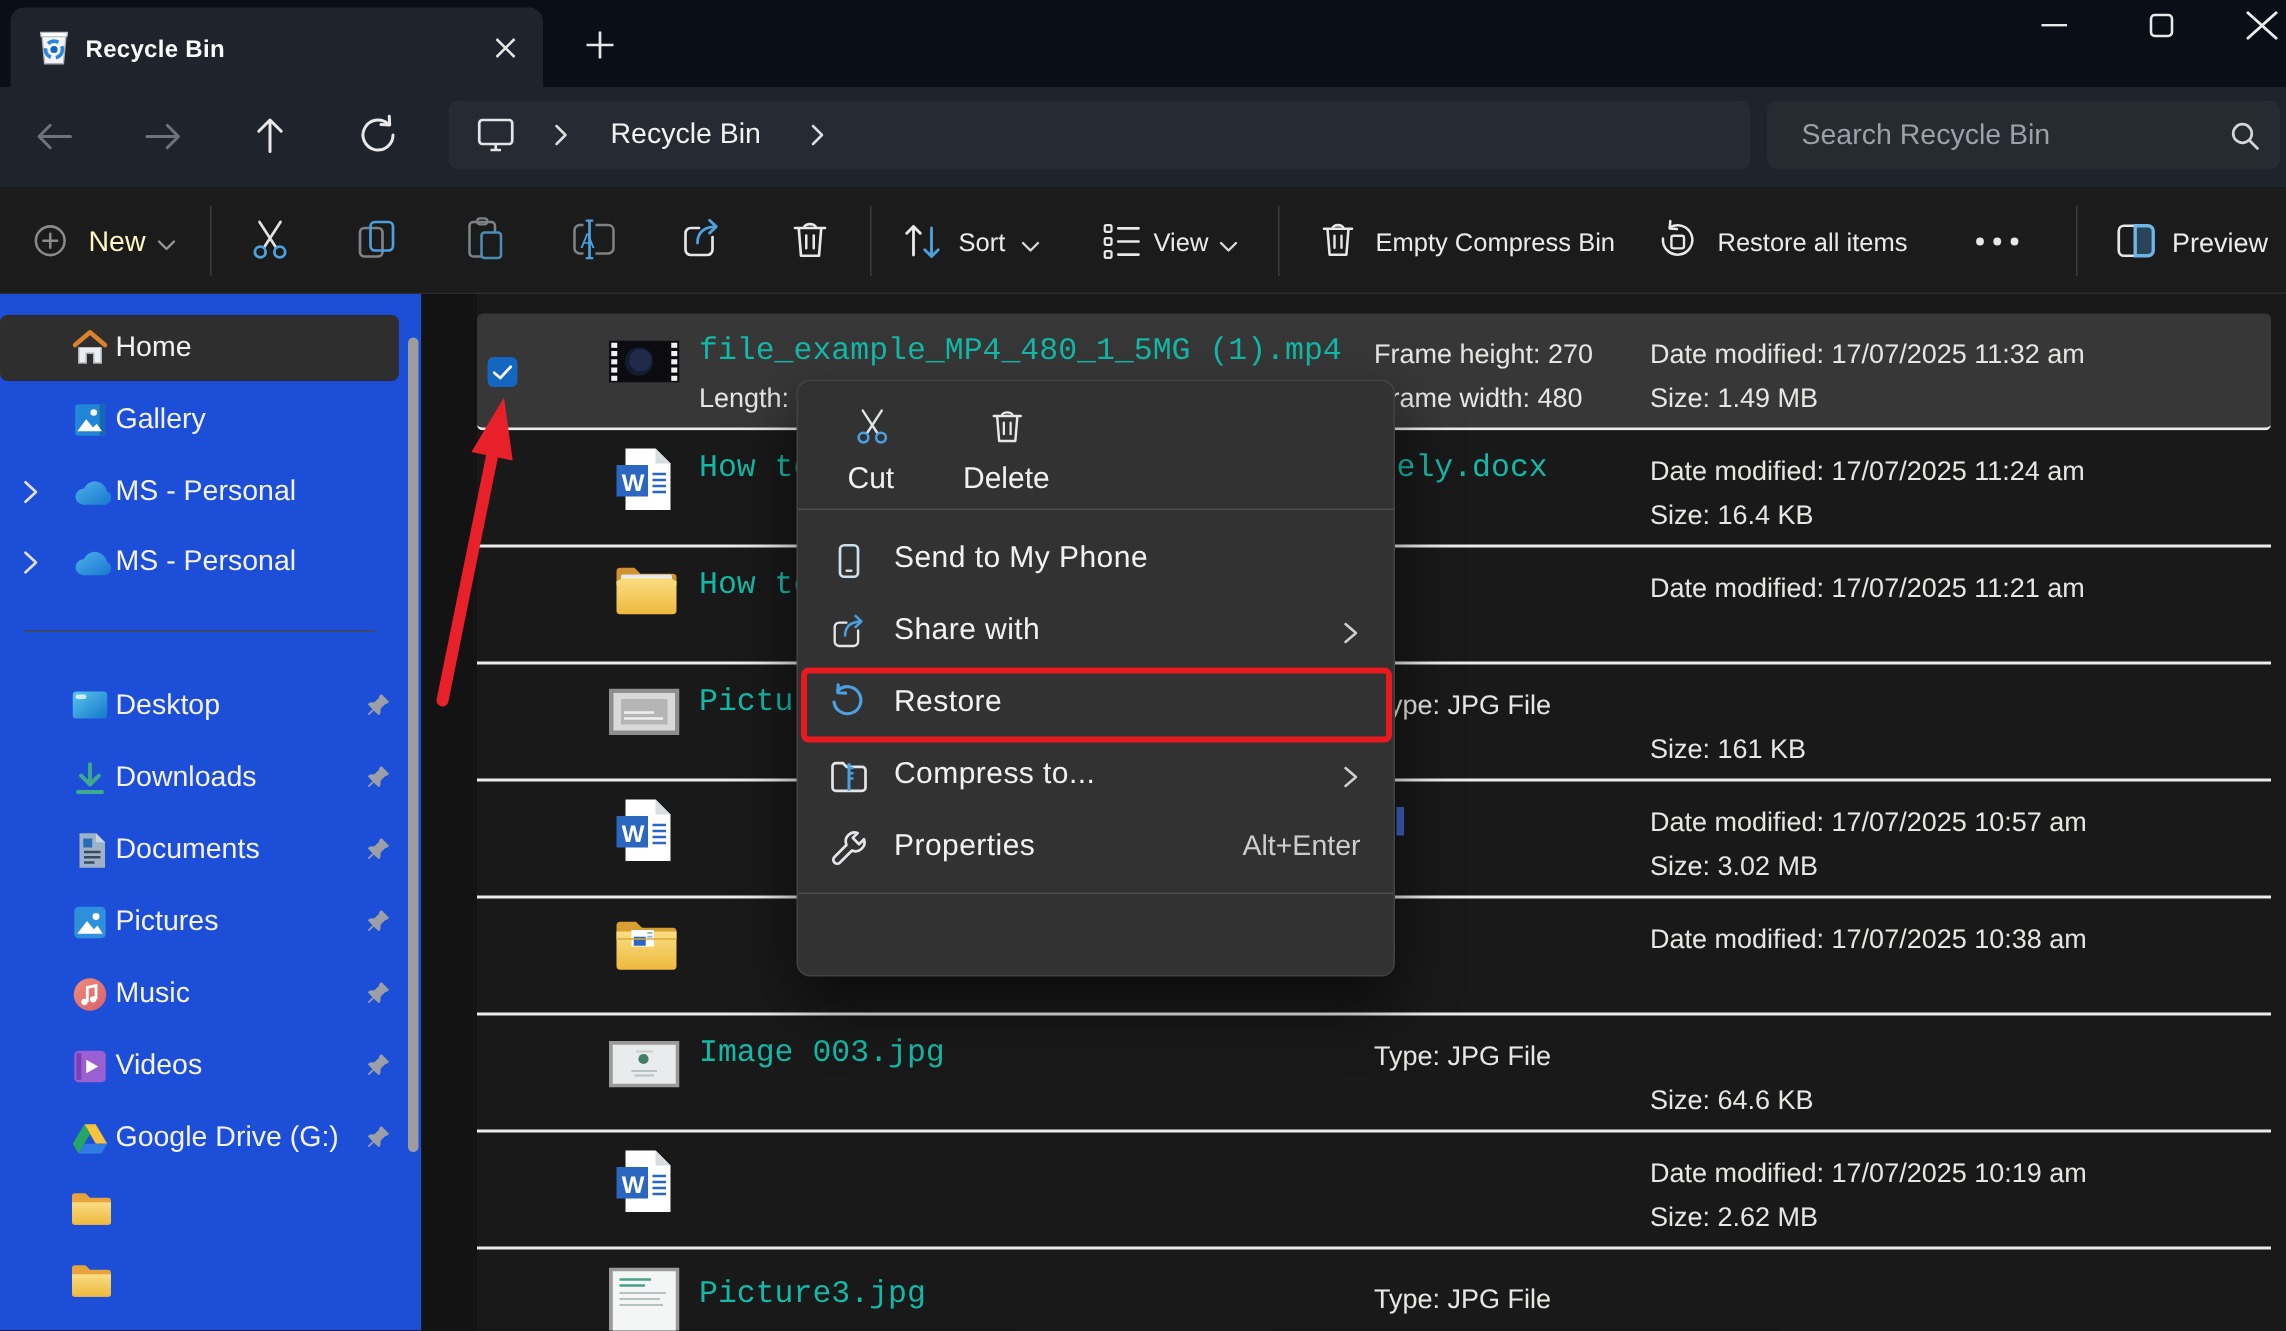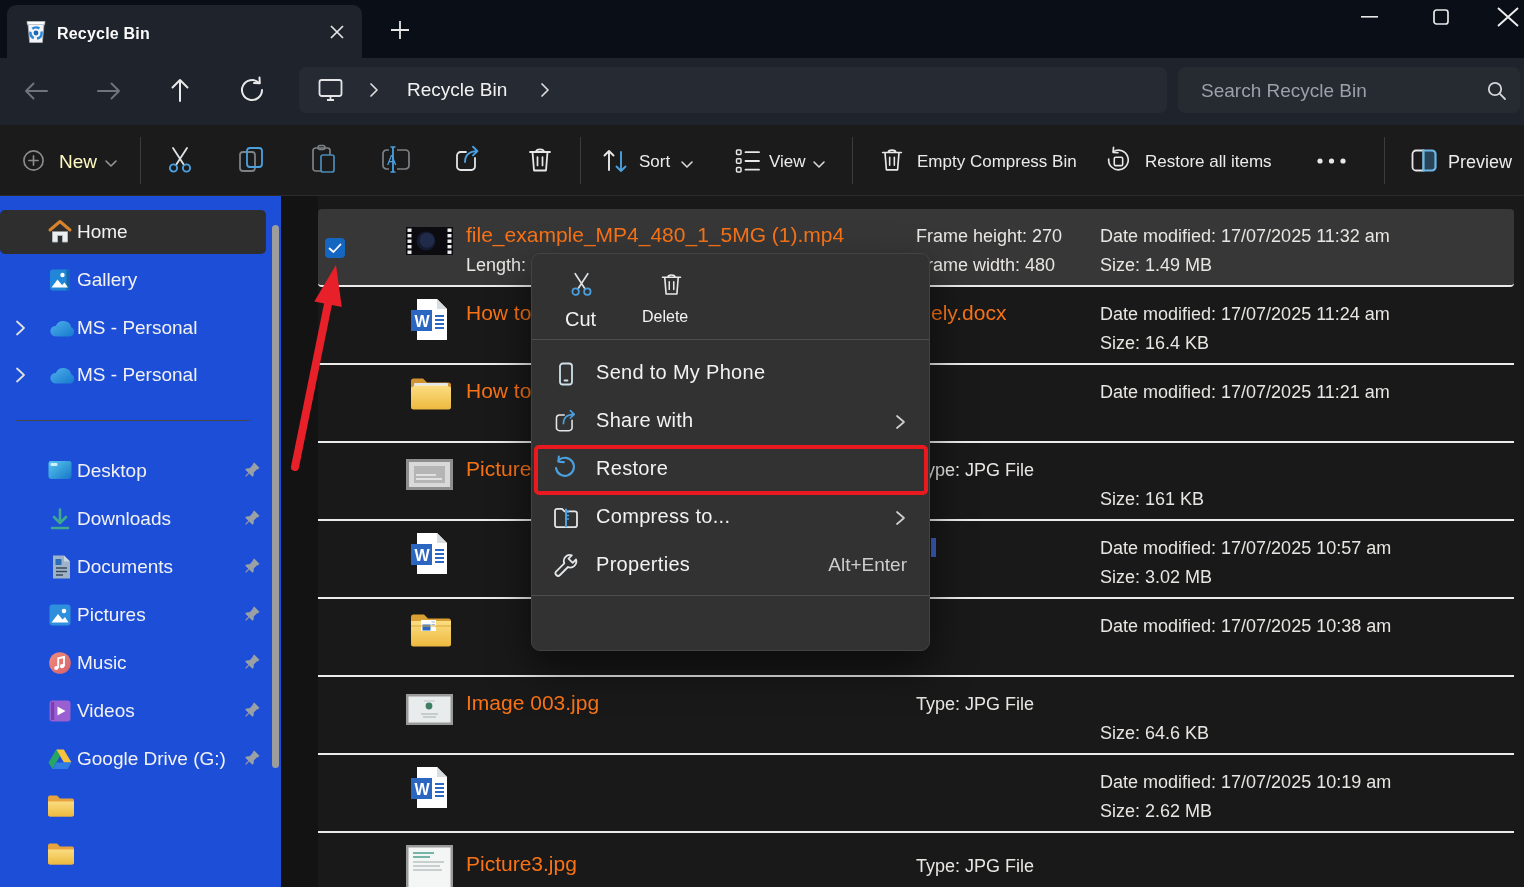--- a/index.html
+++ b/index.html
@@ -25,21 +25,21 @@
   .tlabel { font-size:17px; color:#ebebeb; }
   
   #sidebar { left:0; top:196px; width:281px; height:691px; background:#1d4ed8; }
   .srow { position:absolute; left:0; width:266px; height:44px; }
   .srow .slabel { position:absolute; left:77px; top:11px; font-size:19px; color:#f2f2f2; }
   .pin { position:absolute; left:244px; top:12px; }
   #sscroll { left:272px; top:225px; width:7px; height:543px; background:#9d9d9d; border-radius:4px; }
   
   #content { left:281px; top:196px; width:1243px; height:691px; background:#191919; }
   .frow { position:absolute; left:37px; width:1196px; height:78px; border-bottom:2px solid #ebebeb; }
-  .fname { position:absolute; left:147px; top:14px; font-size:21px; color:#f97316; white-space:nowrap; }
+  .fname { position:absolute; left:147px; top:14px; font-size:21px; color:#14b8a6; white-space:nowrap;font-family:Liberation Mono, monospace; }
   .fmeta1 { position:absolute; top:17px; font-size:18px; color:#e8e6e3; white-space:nowrap; }
   .fmeta2 { position:absolute; top:46px; font-size:18px; color:#e8e6e3; white-space:nowrap; }
   .c3 { left:598px; } .c4 { left:782px; }
   
   #menu { left:531px; top:253px; width:399px; height:398px; background:#323232;
     border:1px solid #434343; border-radius:9px; box-shadow:0 18px 40px rgba(0,0,0,.55); }
   .mitem { position:absolute; left:0; width:100%; height:48px; }
   .mlabel { position:absolute; left:64px; top:11px; font-size:20px; color:#f2f2f2; letter-spacing:.3px; }
   .micon { position:absolute; left:21px; top:11px; width:26px; height:26px; }
   .msep { position:absolute; left:0; width:100%; height:1px; background:#4d4d4d; }
@@ -519,21 +519,21 @@
     <svg class="abs" style="left:36px;top:17px" width="27" height="27" viewBox="0 0 30 30">
       <path d="M8 3 L19 20 M22 3 L11 20" stroke="#dfe3e6" stroke-width="1.8" stroke-linecap="round"></path>
       <circle cx="8.5" cy="23" r="3.6" fill="none" stroke="#4ba0e0" stroke-width="1.9"></circle>
       <circle cx="21.5" cy="23" r="3.6" fill="none" stroke="#4ba0e0" stroke-width="1.9"></circle>
     </svg>
     <span class="abs" style="left:33px;top:54px;font-size:20px;color:#f2f2f2">Cut</span>
     <svg class="abs" style="left:126px;top:17px" width="27" height="27" viewBox="0 0 30 30">
       <path d="M5 7 H25 M11 7 C11 3.5 19 3.5 19 7 M7.5 7 L9 25.5 H21 L22.5 7" stroke="#e8e8e8" stroke-width="1.8" fill="none" stroke-linecap="round" stroke-linejoin="round"></path>
       <path d="M12.5 12 V20.5 M17.5 12 V20.5" stroke="#e8e8e8" stroke-width="1.7" stroke-linecap="round"></path>
     </svg>
-    <span class="abs" style="left:110px;top:54px;font-size:16px;color:#f2f2f2">Delete</span>
+    <span class="abs" style="left:110px;top:54px;font-size:20px;color:#f2f2f2">Delete</span>
     <div class="msep" style="top:85px"></div>
 
     <div class="mitem" style="top:96px">
       <svg class="micon" width="26" height="26" viewBox="0 0 26 26">
         <rect x="7" y="2.5" width="12" height="21" rx="2.8" fill="none" stroke="#cfe0ea" stroke-width="1.8"></rect>
         <path d="M11.5 19.5 H14.5" stroke="#cfe0ea" stroke-width="1.8" stroke-linecap="round"></path>
       </svg>
       <span class="mlabel">Send to My Phone</span>
     </div>
 

